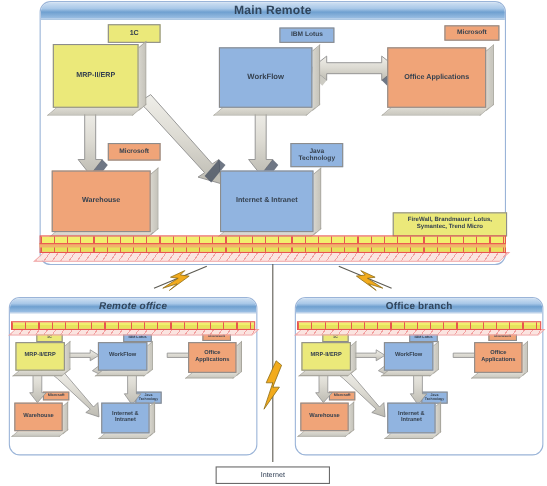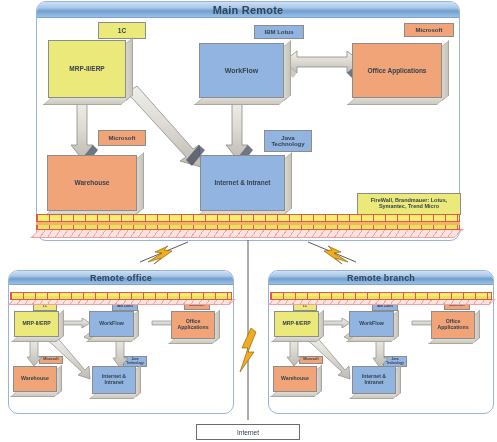--- a/index.html
+++ b/index.html
@@ -188,21 +188,21 @@
       <polygon points="328,246 341,252 334,253 348,262 335,258 342,264 324,251 332,250" fill="#f2ab1d" stroke="#8a6a14" stroke-width="0.7"></polygon>
     </g>
 
     <g>
       <line x1="248" y1="240" x2="248" y2="420" stroke="#5c5a52" stroke-width="1"></line>
       <polygon points="251,328 242,348 248,348 240,372 254,352 248,352 256,332" fill="#f2ab1d" stroke="#8a6a14" stroke-width="0.7"></polygon>
     </g>
   </svg>
 
   <div class="panel" style="left:8px;top:270px;width:226px;height:144px;">
-    <div class="panel-title" style="height:14px;font-size:9px;">Remote office</div>
+    <div class="panel-title" style="height:14px;font-size:9px;font-style:italic;">Remote office</div>
   </div>
 
   <div class="firewall" style="left:10px;top:292px;width:222px;height:8px;">
     <div class="fw-side" style="height:6px;bottom:-5px;"></div>
     <div class="fw-top"></div>
   </div>
 
   <div class="tag yellow" style="left:33px;top:303px;width:24px;height:8px;font-size:3.4px;">1C</div>
   <div class="tag blue" style="left:112px;top:303px;width:26px;height:8px;font-size:3.4px;">IBM Lotus</div>
   <div class="tag orange" style="left:184px;top:302px;width:26px;height:8px;font-size:3.4px;">Microsoft</div>
@@ -240,21 +240,21 @@
     <div class="bottomf" style="bottom:-5px;height:5px;"></div>
     <div class="face" style="font-size:5.2px;">Warehouse</div>
   </div>
   <div class="box blue" style="left:92px;top:366px;width:44px;height:28px;">
     <div class="side" style="right:-5px;width:5px;"></div>
     <div class="bottomf" style="bottom:-5px;height:5px;"></div>
     <div class="face" style="font-size:5.2px;">Internet &amp; Intranet</div>
   </div>
 
   <div class="panel" style="left:268px;top:270px;width:226px;height:144px;">
-    <div class="panel-title" style="height:14px;font-size:9px;">Remote branch</div>
+    <div class="panel-title" style="height:14px;font-size:9px;">Office branch</div>
   </div>
 
   <div class="firewall" style="left:270px;top:292px;width:222px;height:8px;">
     <div class="fw-side" style="height:6px;bottom:-5px;"></div>
     <div class="fw-top"></div>
   </div>
 
   <div class="tag yellow" style="left:293px;top:303px;width:24px;height:8px;font-size:3.4px;">1C</div>
   <div class="tag blue" style="left:372px;top:303px;width:26px;height:8px;font-size:3.4px;">IBM Lotus</div>
   <div class="tag orange" style="left:444px;top:302px;width:26px;height:8px;font-size:3.4px;">Microsoft</div>

